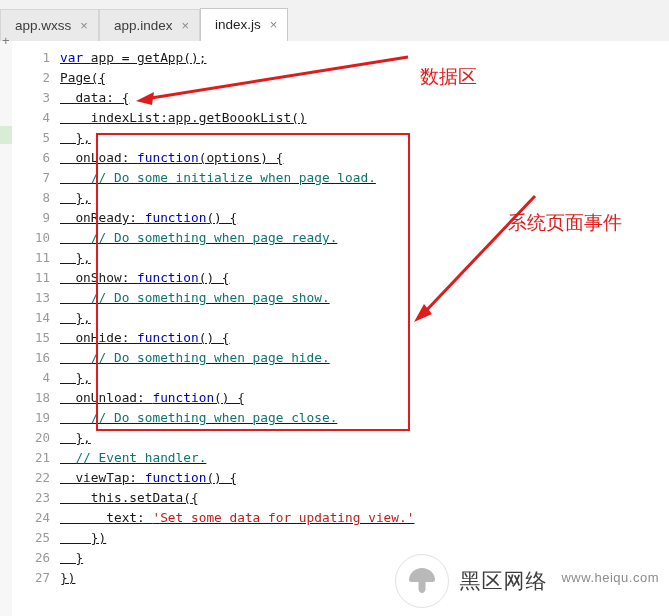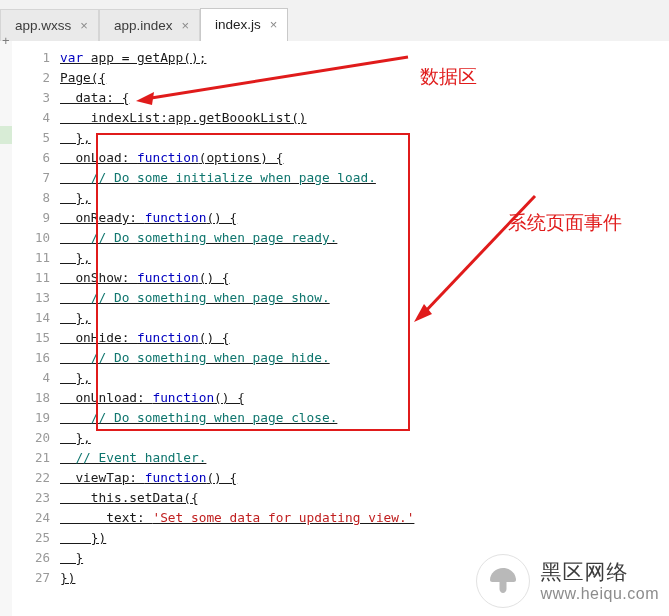--- a/index.html
+++ b/index.html
@@ -66,23 +66,23 @@
   }
   svg.arrows{position:absolute;left:0;top:0;width:669px;height:616px;pointer-events:none;}
   
   .wm{
     position:absolute;right:10px;bottom:8px;display:flex;align-items:center;gap:10px;
   }
   .wm-circle{
     width:52px;height:52px;border-radius:50%;background:#ffffff;
     border:1px solid #e2e2e2;display:flex;align-items:center;justify-content:center;
   }
-  .wm-text{display:flex;flex-direction:column;line-height:1.1;}
+  .wm-text{display:flex;line-height:1.1;gap:14px;}
   .wm-main{font-size:21px;color:#3c3c3c;letter-spacing:1px;}
-  .wm-sub{font-size:16px;color:#8c8c8c;letter-spacing:.5px;margin-top:2px;}
+  .wm-sub{font-size:13px;color:#8c8c8c;letter-spacing:.5px;margin-top:2px;}
 </style>
 </head>
 <body>
 
 <div class="tabbar">
   <div class="tab">
     <span>app.wxss</span>
     <span class="x">×</span>
   </div>
   <div class="tab">

